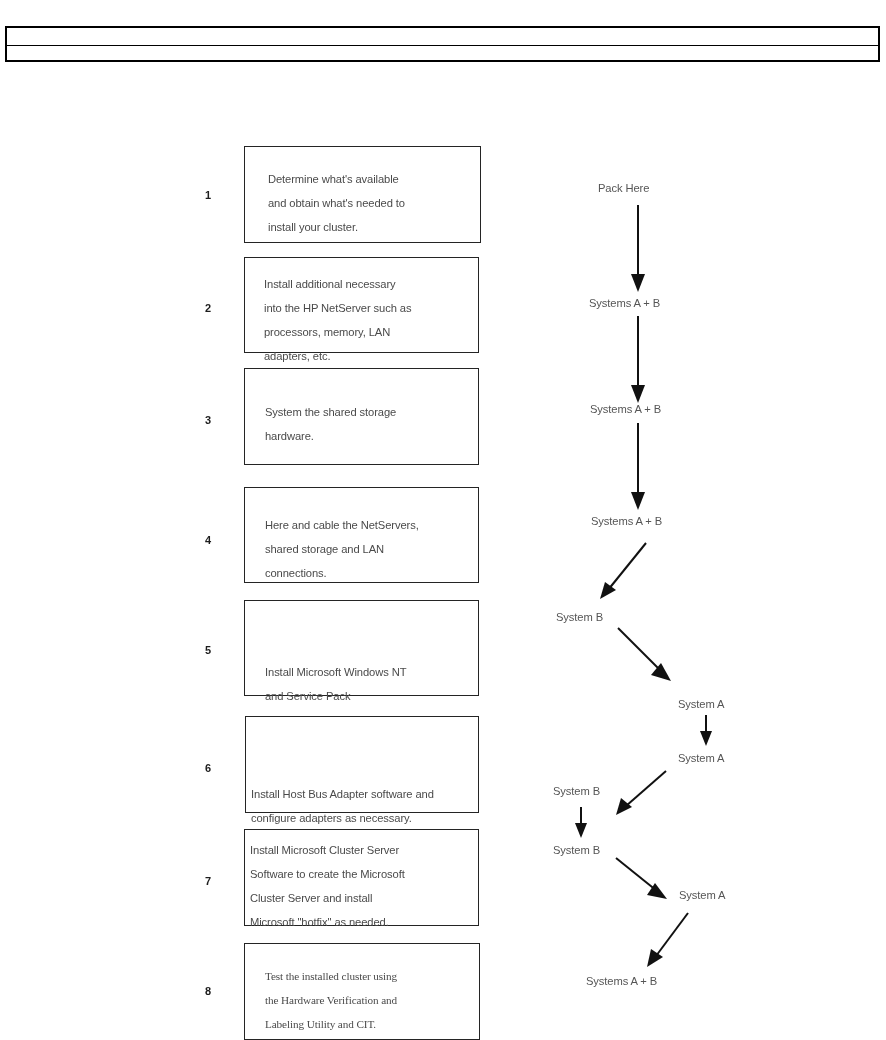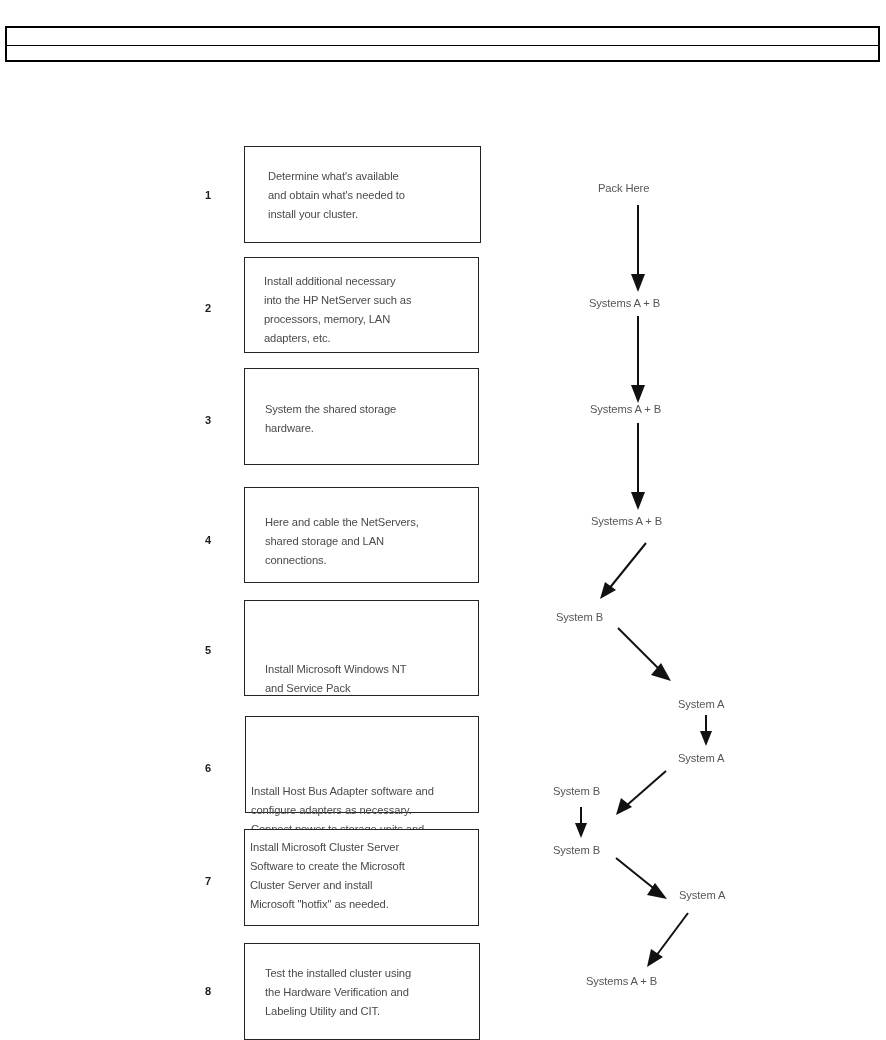--- a/index.html
+++ b/index.html
@@ -55,21 +55,21 @@
   }
   .step-box {
     position: absolute;
     border: 1.6px solid #242424;
     box-sizing: border-box;
     background: #ffffff;
   }
   .step-text {
     position: absolute;
     font-size: 11.2px;
-    line-height: 19px;
+    line-height: 24px;
     color: #4a4a4a;
     letter-spacing: -0.1px;
     white-space: pre-line;
   }
 
   
   .flow-label {
     position: absolute;
     font-size: 11.2px;
     color: #555555;
@@ -131,21 +131,21 @@
 
 <div class="step-number" style="left:198px; top:875px;">7</div>
 <div class="step-box" style="left:244px; top:829px; width:235px; height:97px;"></div>
 <div class="step-text" style="left:250px; top:838px; width:216px;">Install Microsoft Cluster Server
 Software to create the Microsoft
 Cluster Server and install
 Microsoft "hotfix" as needed.</div>
 
 <div class="step-number" style="left:198px; top:985px;">8</div>
 <div class="step-box" style="left:244px; top:943px; width:236px; height:97px;"></div>
-<div class="step-text" style="left:265px; top:964px; width:212px;">Test the installed cluster using
+<div class="step-text" style="left:265px; top:964px; width:212px;font-family:Liberation Serif, serif;">Test the installed cluster using
 the Hardware Verification and
 Labeling Utility and CIT.</div>
 
 <div class="flow-label" style="left:598px; top:182px;">Pack Here</div>
 
 <div class="flow-arrow" style="left:630px; top:205px;">
   <svg width="16" height="88" viewBox="0 0 16 88">
     <line x1="8" y1="0" x2="8" y2="74" stroke="#111111" stroke-width="2"></line>
     <polygon points="8,87 1,69 15,69" fill="#111111"></polygon>
   </svg>

